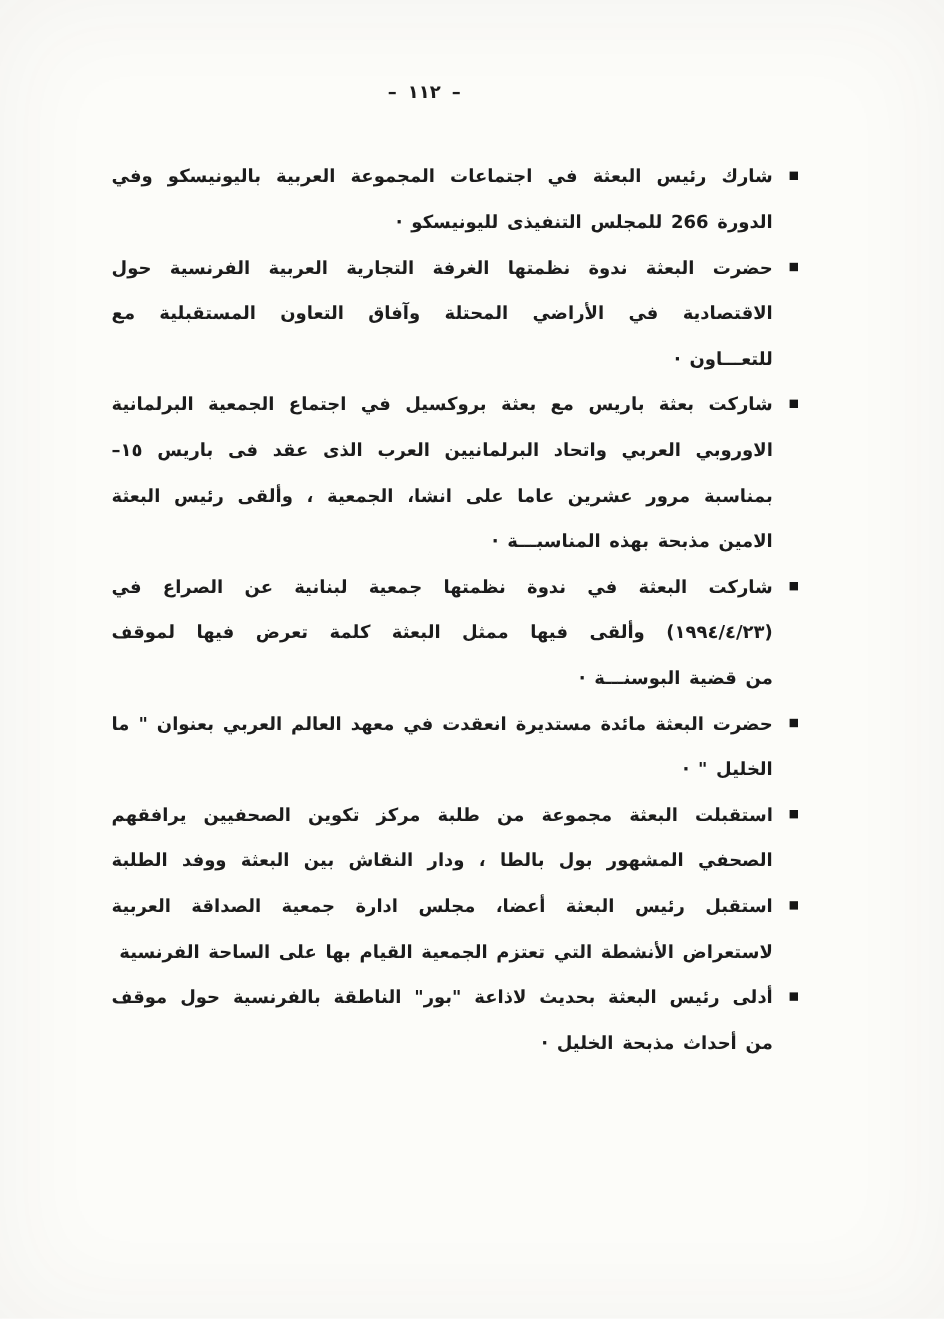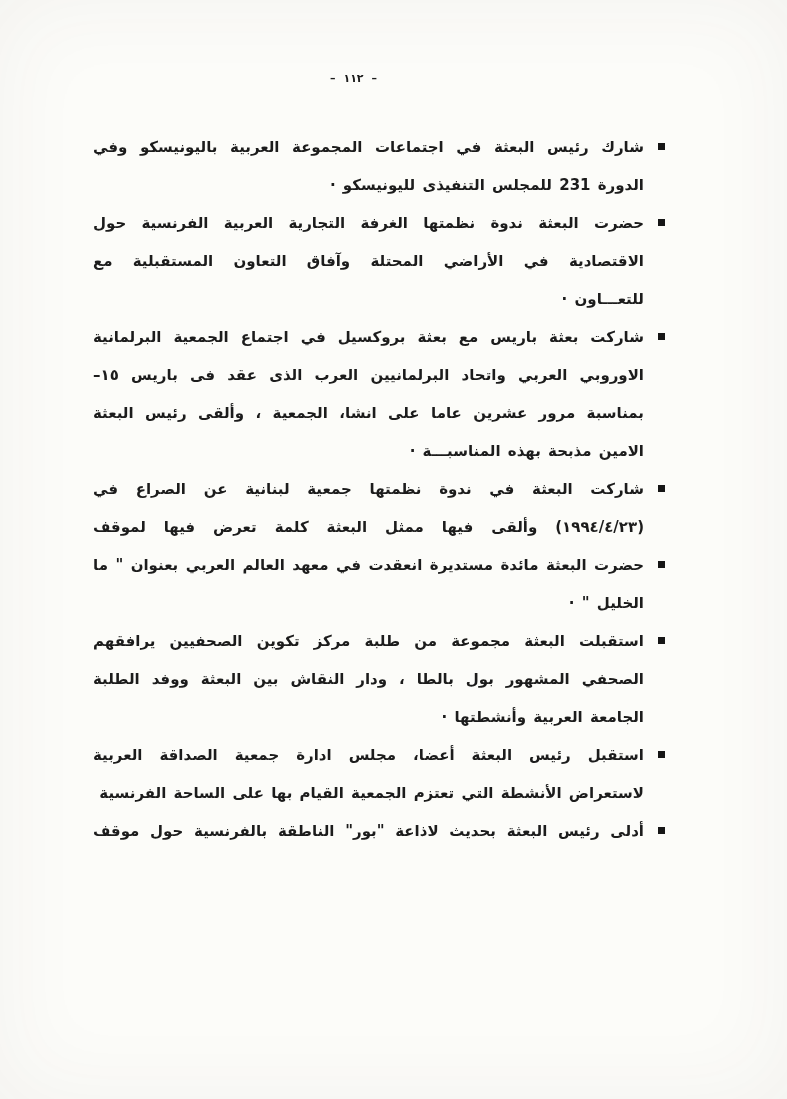--- a/index.html
+++ b/index.html
@@ -17,21 +17,21 @@
     position: absolute;
     top: 67px;
     left: 0;
     width: 100%;
     text-align: center;
     direction: rtl;
   }
   .pagenum {
     position: relative;
     left: -40px; 
-    font-size: 11px;
+    font-size: 15px;
     font-weight: 700;
     word-spacing: 4px;
   }
   .content {
     position: absolute;
     top: 128px;
     right: 122px;
     left: 93px;
     direction: rtl;
   }
@@ -64,21 +64,21 @@
   <div class="pagenum-row">
     <span class="pagenum">– ١١٢ –</span>
   </div>
 
   <div class="content">
 
     <div class="item">
       <span class="marker"></span>
       <div class="lines">
         <div class="line just">شارك رئيس البعثة في اجتماعات المجموعة العربية باليونيسكو وفي أعمـــــــال</div>
-        <div class="line end">الدورة 231 للمجلس التنفيذى لليونيسكو ·</div>
+        <div class="line end">الدورة 266 للمجلس التنفيذى لليونيسكو ·</div>
       </div>
     </div>
 
     <div class="item">
       <span class="marker"></span>
       <div class="lines">
         <div class="line just">حضرت البعثة ندوة نظمتها الغرفة التجارية العربية الفرنسية حول الاوضـــــاع</div>
         <div class="line just">الاقتصادية في الأراضي المحتلة وآفاق التعاون المستقبلية مع المو،ســـــــــات</div>
         <div class="line end">للتعـــاون ·</div>
       </div>
@@ -92,49 +92,50 @@
         <div class="line just">بمناسبة مرور عشرين عاما على انشا، الجمعية ، وألقى رئيس البعثة كلمـــــــة</div>
         <div class="line end">الامين مذبحة بهذه المناسبـــة ·</div>
       </div>
     </div>
 
     <div class="item">
       <span class="marker"></span>
       <div class="lines">
         <div class="line just">شاركت البعثة في ندوة نظمتها جمعية لبنانية عن الصراع في البوسنـــــــــــة</div>
         <div class="line just">(١٩٩٤/٤/٢٣) وألقى فيها ممثل البعثة كلمة تعرض فيها لموقف الجامعـــــــــة</div>
+        <div class="line end">من قضية البوسنـــة ·</div>
       </div>
     </div>
 
     <div class="item">
       <span class="marker"></span>
       <div class="lines">
         <div class="line just">حضرت البعثة مائدة مستديرة انعقدت في معهد العالم العربي بعنوان " ما بعد</div>
         <div class="line end">الخليل " ·</div>
       </div>
     </div>
 
     <div class="item">
       <span class="marker"></span>
       <div class="lines">
         <div class="line just">استقبلت البعثة مجموعة من طلبة مركز تكوين الصحفيين يرافقهم أستاذهـــــــم</div>
         <div class="line just">الصحفي المشهور بول بالطا ، ودار النقاش بين البعثة ووفد الطلبة عـــــــــــن</div>
-        <div class="line end">الجامعة العربية وأنشطتها ·</div>
       </div>
     </div>
 
     <div class="item">
       <span class="marker"></span>
       <div class="lines">
         <div class="line just">استقبل رئيس البعثة أعضا، مجلس ادارة جمعية الصداقة العربية الفرنسيـــــــة</div>
         <div class="line end">لاستعراض الأنشطة التي تعتزم الجمعية القيام بها على الساحة الفرنسية ·</div>
       </div>
     </div>
 
     <div class="item">
       <span class="marker"></span>
       <div class="lines">
         <div class="line just">أدلى رئيس البعثة بحديث لاذاعة "بور" الناطقة بالفرنسية حول موقف الجامعـــة</div>
+        <div class="line end">من أحداث مذبحة الخليل ·</div>
       </div>
     </div>
 
   </div>
 </div>
 
 </body></html>

